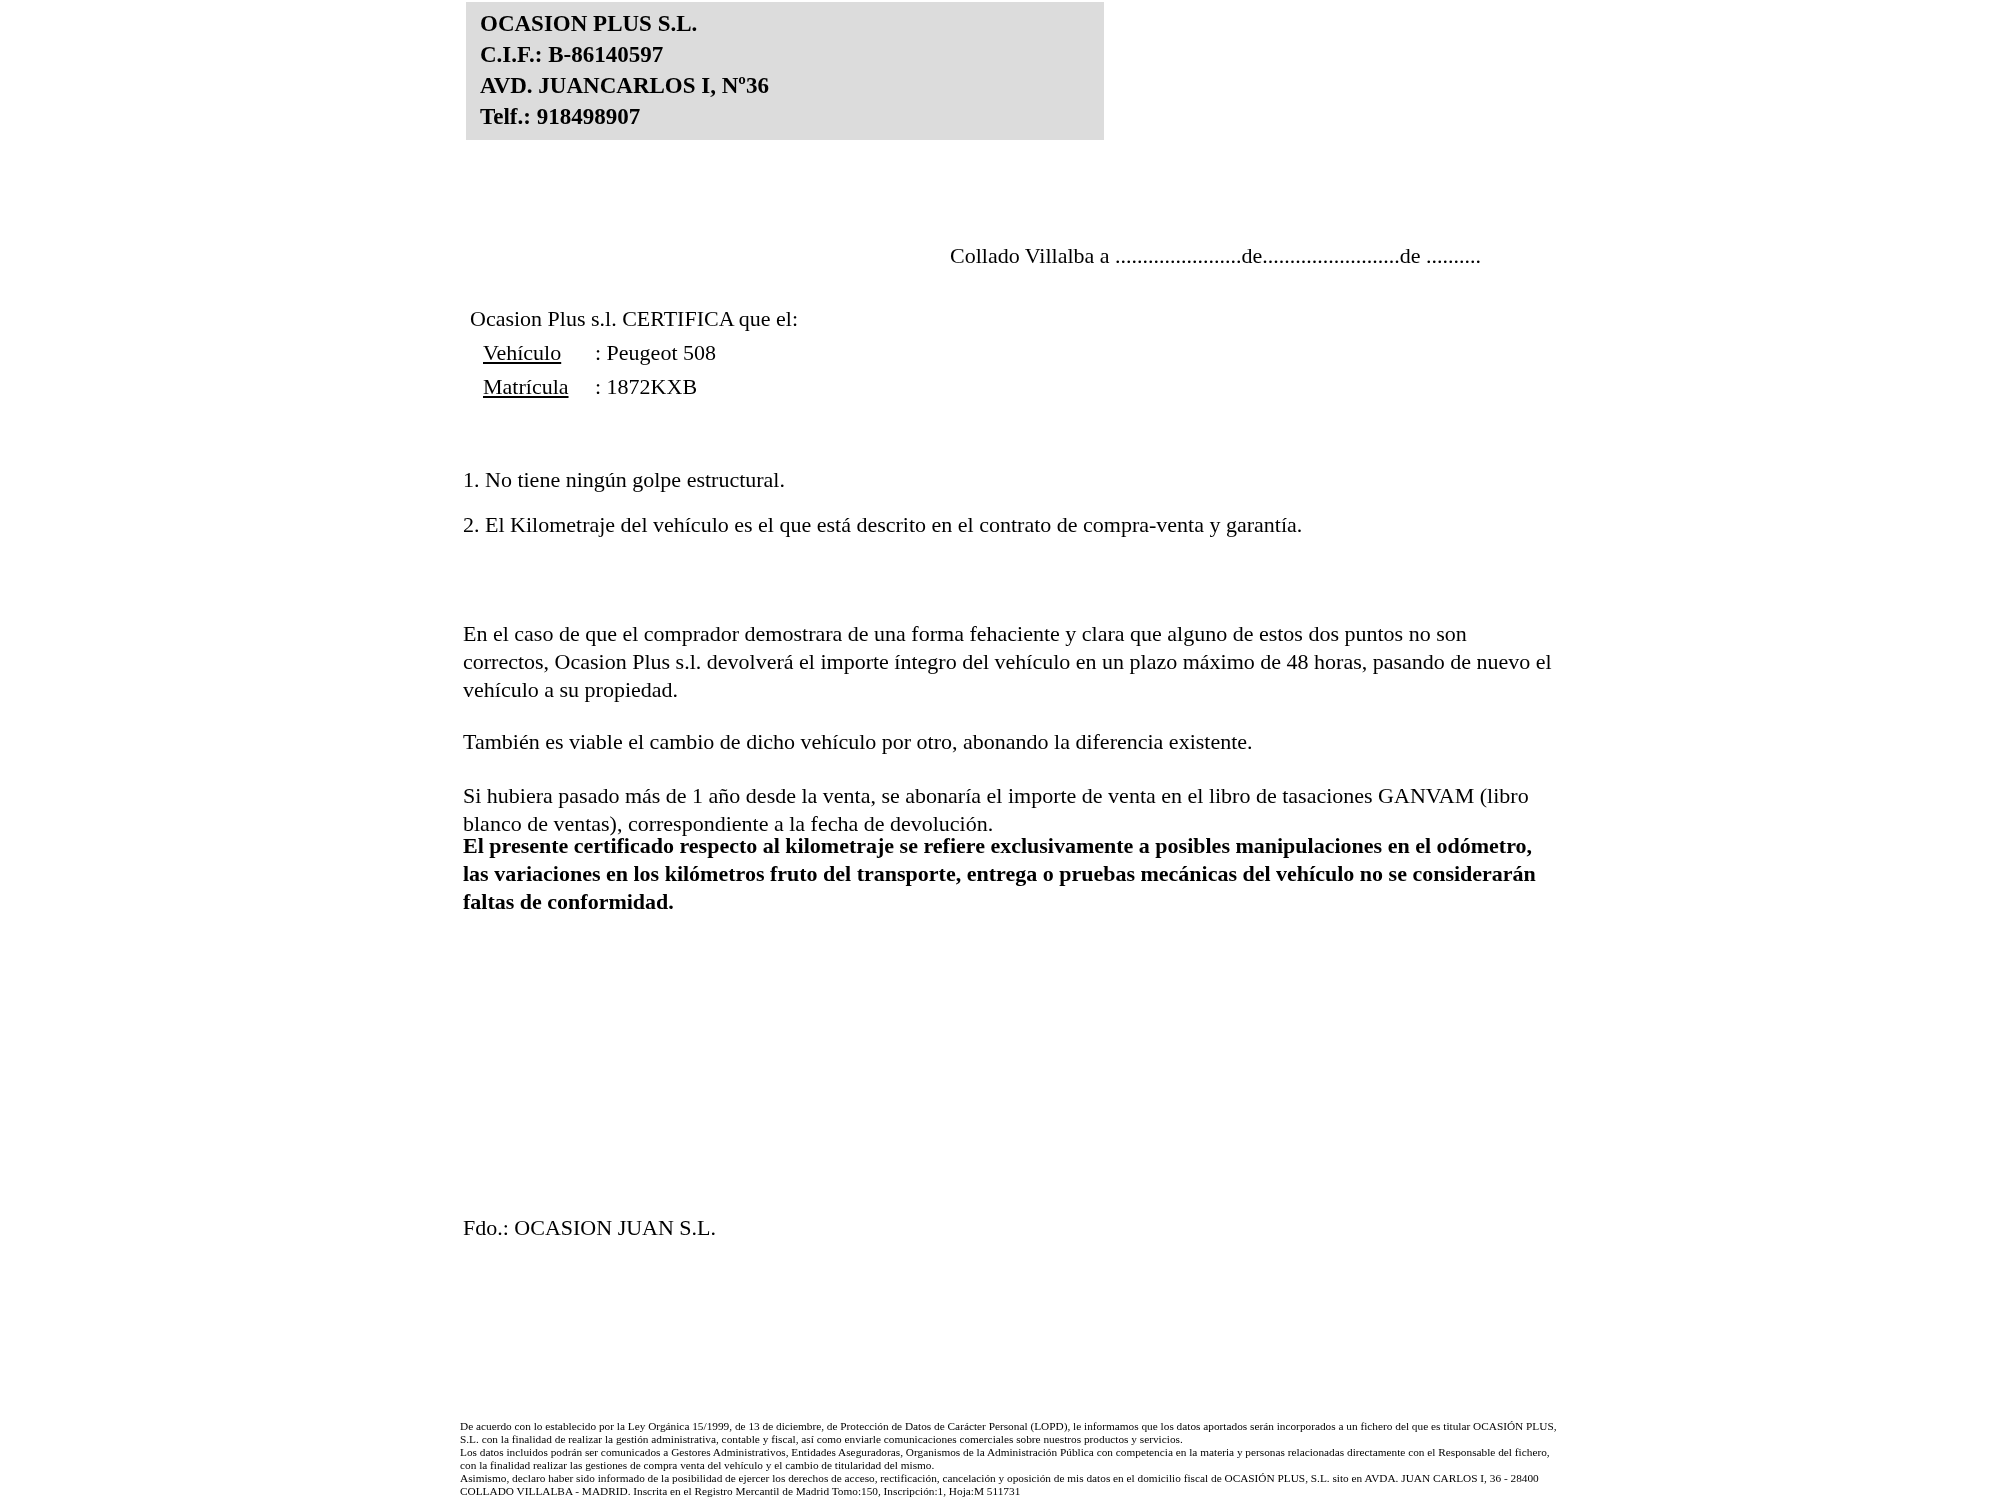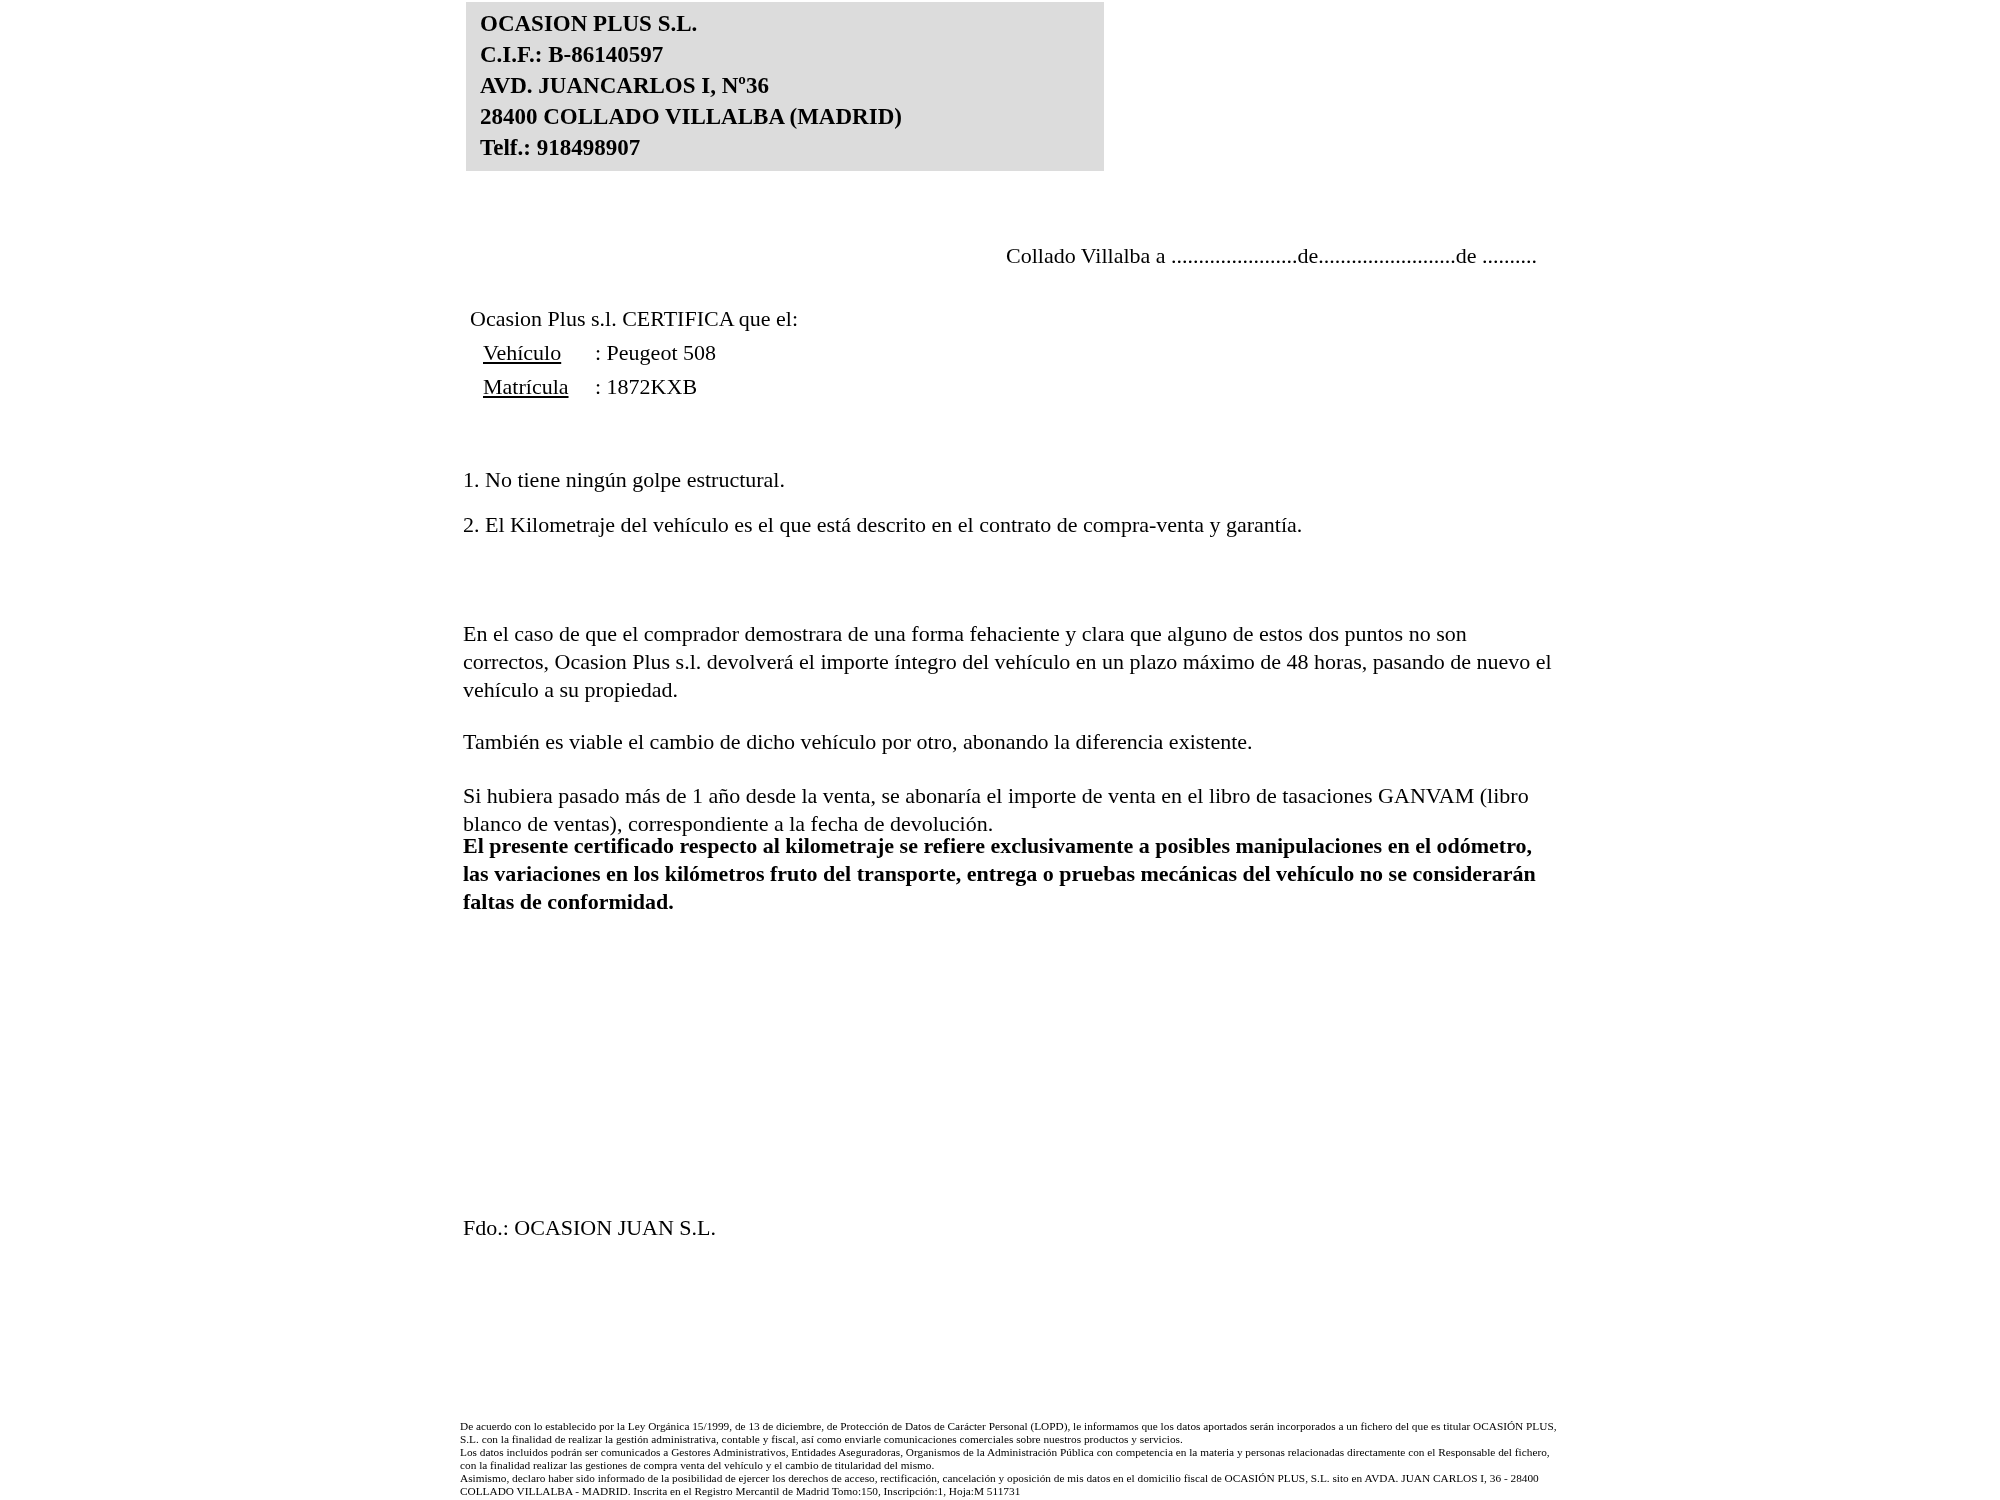--- a/index.html
+++ b/index.html
@@ -25,21 +25,21 @@
     background: #dcdcdc;
   }
   .header-line {
     font-size: 23px;
     font-weight: bold;
     line-height: 31px;
     white-space: pre;
   }
   .date-line {
     position: absolute;
-    left: 1006px;
+    left: 950px;
     top: 243px;
     font-size: 22px;
     white-space: pre;
   }
   .cert-intro {
     position: absolute;
     left: 470px;
     top: 306px;
     font-size: 22px;
   }
@@ -98,21 +98,20 @@
 </style>
 </head>
 <body>
 
 <div class="page" style="background: rgb(255, 255, 255); color: rgb(0, 0, 0);">
 
   <div class="header-box" style="background: rgb(220, 220, 220);">
     <div class="header-line">OCASION PLUS S.L.</div>
     <div class="header-line">C.I.F.: B-86140597</div>
     <div class="header-line">AVD. JUANCARLOS I, Nº36</div>
-    <div class="header-line">28400 COLLADO VILLALBA (MADRID)</div>
     <div class="header-line">Telf.: 918498907</div>
   </div>
 
   <div class="date-line">Collado Villalba a .......................de.........................de ..........</div>
 
   <div class="cert-intro">Ocasion Plus s.l. CERTIFICA que el:</div>
 
   <div class="cert-row cert-row-vehicle">
     <span class="cert-label">Vehículo</span><span class="cert-value">: Peugeot 508</span>
   </div>

